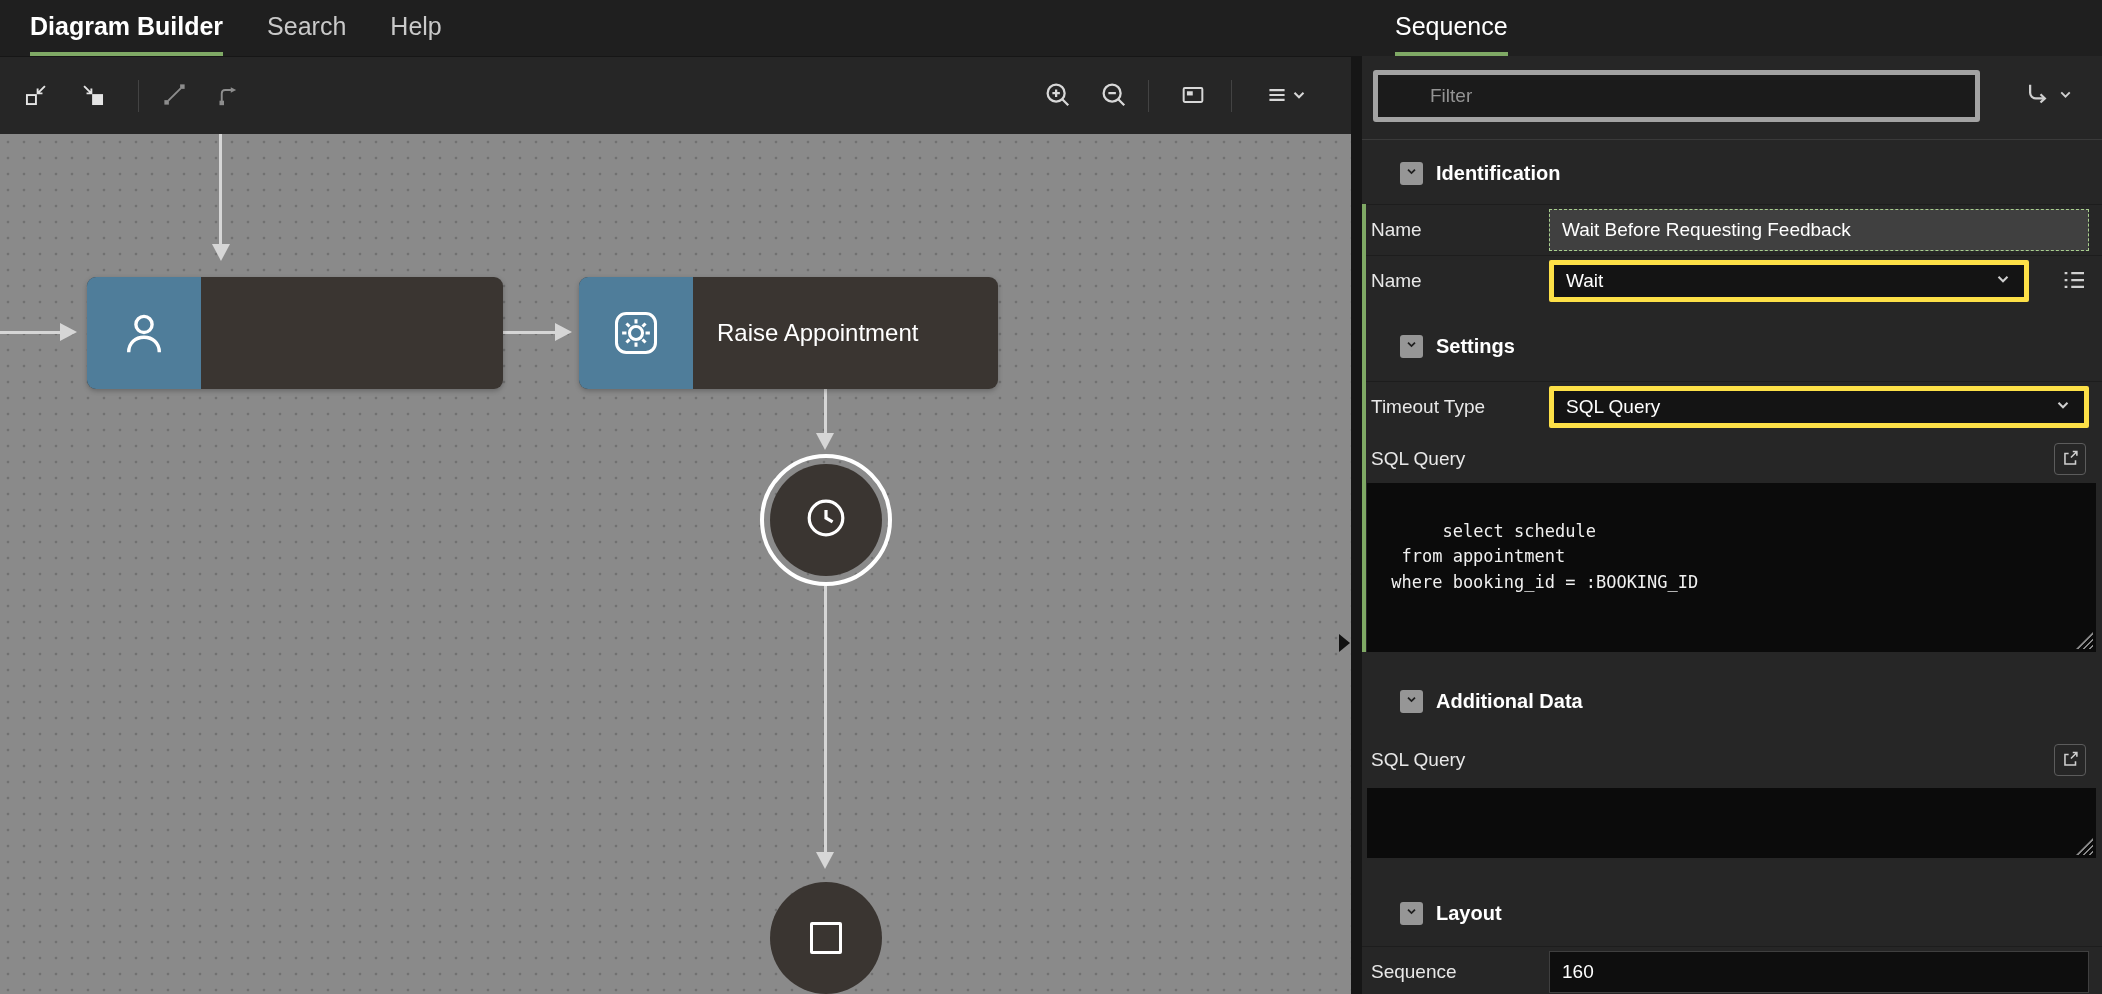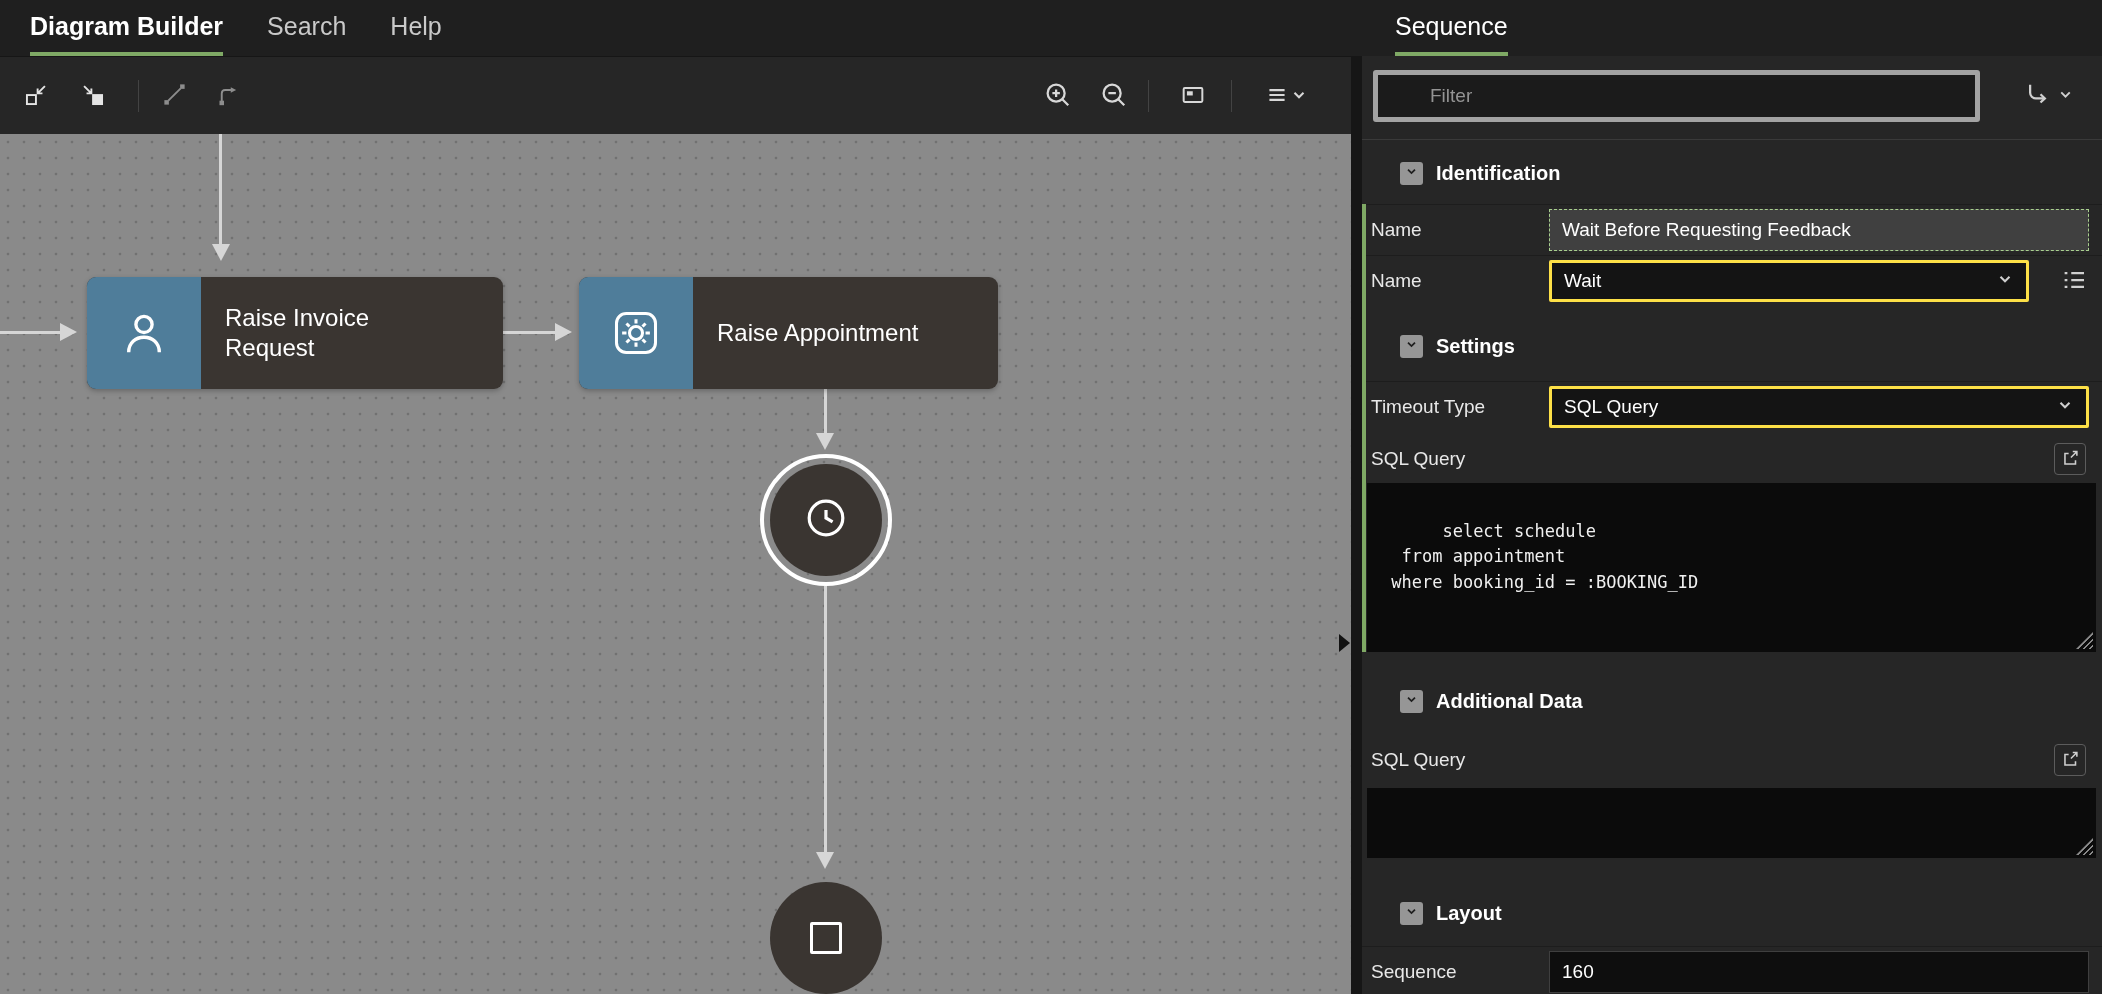--- a/index.html
+++ b/index.html
@@ -66,21 +66,21 @@
   .section-toggle{width:23px;height:23px;background:#969696;border-radius:3px;border:none;padding:0;
                   display:flex;align-items:center;justify-content:center;cursor:pointer;flex:0 0 23px;}
   .section-title{color:#fff;font-size:20px;font-weight:bold;}
 
   .field-row{position:absolute;left:0;width:740px;height:51px;display:flex;align-items:center;
              box-sizing:border-box;border-top:1px solid rgba(0,0,0,.22);}
   .field-label{margin-left:9px;flex:0 0 178px;color:#e8e8e8;font-size:19px;}
   .txt-input{height:42px;box-sizing:border-box;background:#0e0e0e;border:1px solid #3f3f3f;
              color:#fff;font-size:19px;padding:0 12px;font-family:"Liberation Sans",sans-serif;outline:none;}
   .txt-input.focused{background:#404040;border:1px dashed #a8cf8e;}
-  .sel{height:42px;box-sizing:border-box;background:#141414;border:3px solid #fde047;border-radius:2px;
+  .sel{height:42px;box-sizing:border-box;background:#141414;border:5px solid #fde047;border-radius:2px;
        color:#fff;font-size:19px;display:flex;align-items:center;padding:0 12px;cursor:pointer;}
   .sel .sel-text{flex:1;}
   .list-btn{margin-left:auto;margin-right:13px;background:none;border:none;padding:0;cursor:pointer;
             display:flex;align-items:center;}
   .label-row{position:absolute;left:0;width:740px;height:38px;display:flex;align-items:center;}
   .expand-btn{margin-left:auto;margin-right:16px;width:32px;height:32px;box-sizing:border-box;
               border:1px solid #5c5c5c;border-radius:4px;background:none;display:flex;
               align-items:center;justify-content:center;cursor:pointer;padding:0;}
   .code-box{position:absolute;left:5px;width:729px;background:#0b0b0b;box-sizing:border-box;
             color:#f0f0f0;font-family:"DejaVu Sans Mono",monospace;font-size:17px;line-height:1.5;
@@ -206,21 +206,20 @@
     <div class="c-line" style="left:824px;top:452px;width:3px;height:268px;"></div>
     <div class="arrow-down" style="left:816px;top:718px;"></div>
 
     <div class="node" style="left:87px;top:143px;width:416px;">
       <div class="node-icon">
         <svg width="54" height="54" viewBox="0 0 24 24" fill="none" stroke="#fff" stroke-width="1.5">
           <circle cx="12" cy="8.2" r="3.6"></circle>
           <path d="M5.2 20.5 C5.2 16.4 8.2 13.9 12 13.9 C15.8 13.9 18.8 16.4 18.8 20.5"></path>
         </svg>
       </div>
-      <div class="node-label" style="max-width:200px;">Raise Invoice Request</div>
     </div>
 
     <div class="node" style="left:579px;top:143px;width:419px;">
       <div class="node-icon">
         <svg width="52" height="52" viewBox="0 0 24 24" fill="none" stroke="#fff" stroke-width="1.4">
           <rect x="3" y="3" width="18" height="18" rx="4.5"></rect>
           <circle cx="12" cy="12" r="3"></circle>
           <path d="M12 5.6V7.6 M12 16.4V18.4 M5.6 12H7.6 M16.4 12H18.4 M7.6 7.6 L9 9 M15 15 L16.4 16.4 M16.4 7.6 L15 9 M9 15 L7.6 16.4"></path>
         </svg>
       </div>

